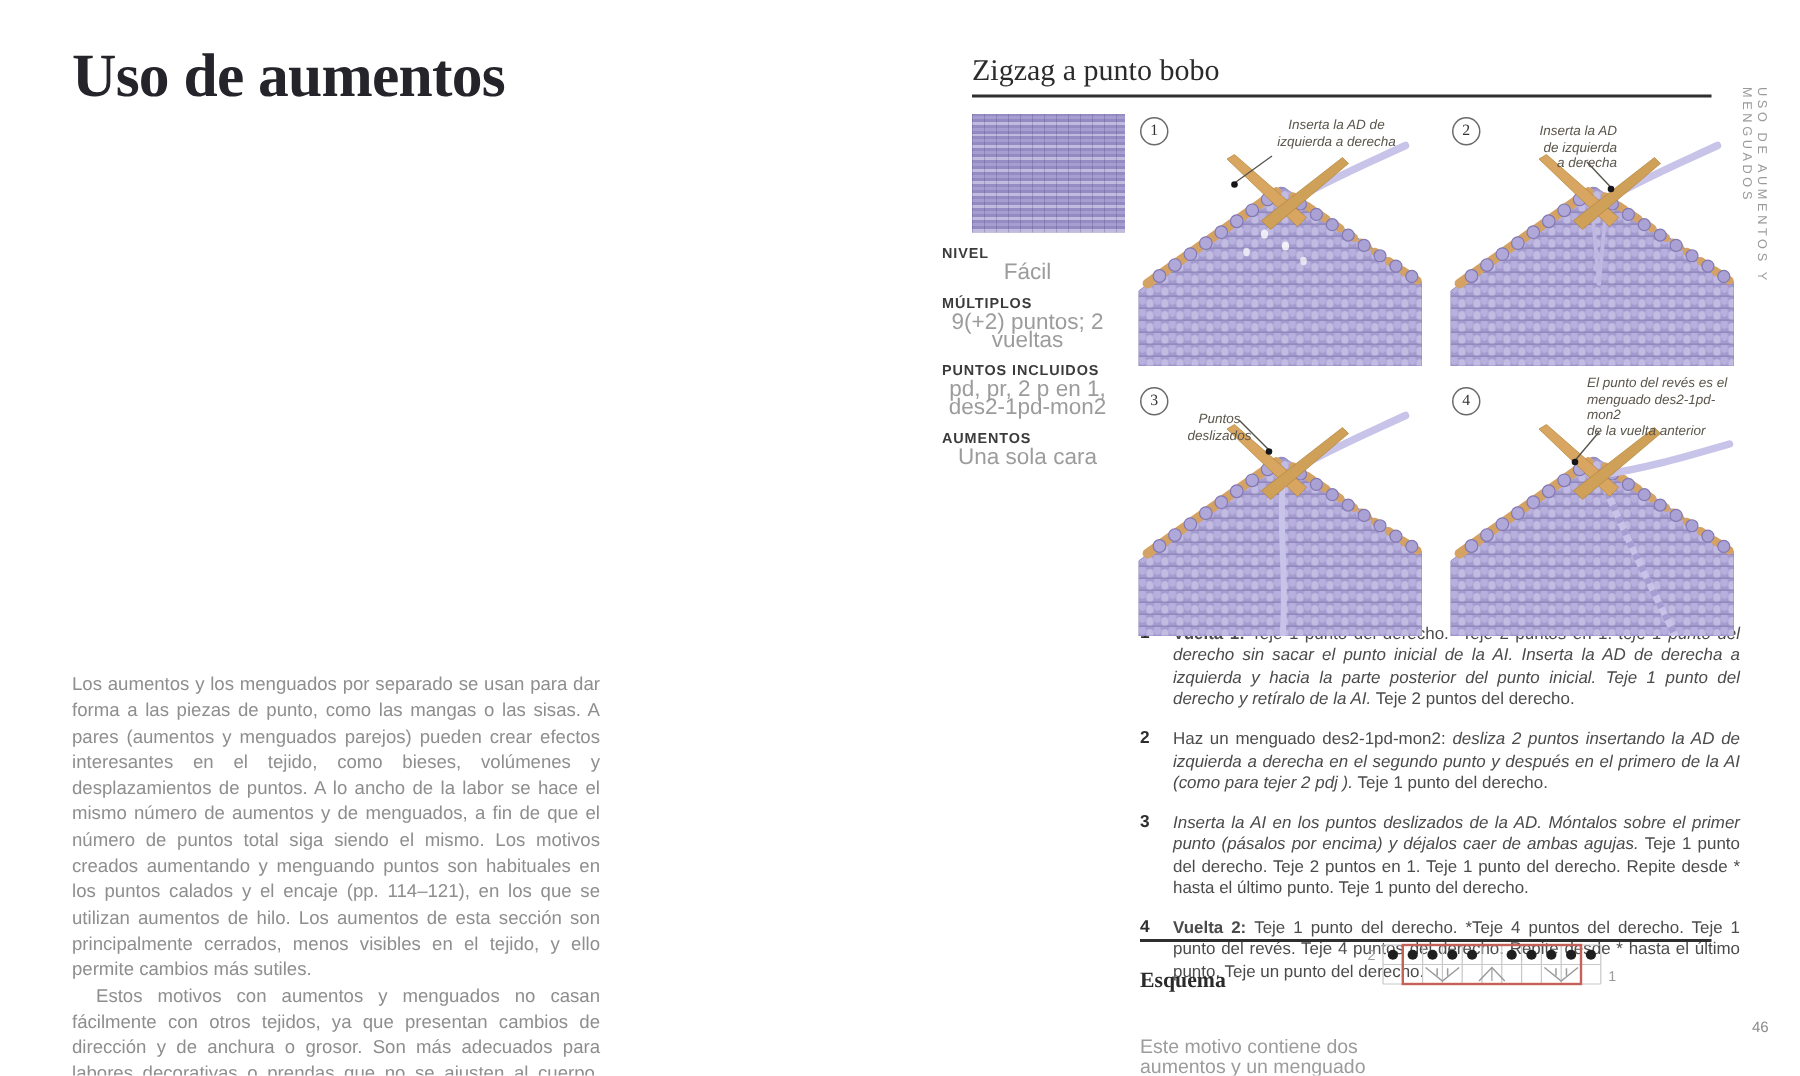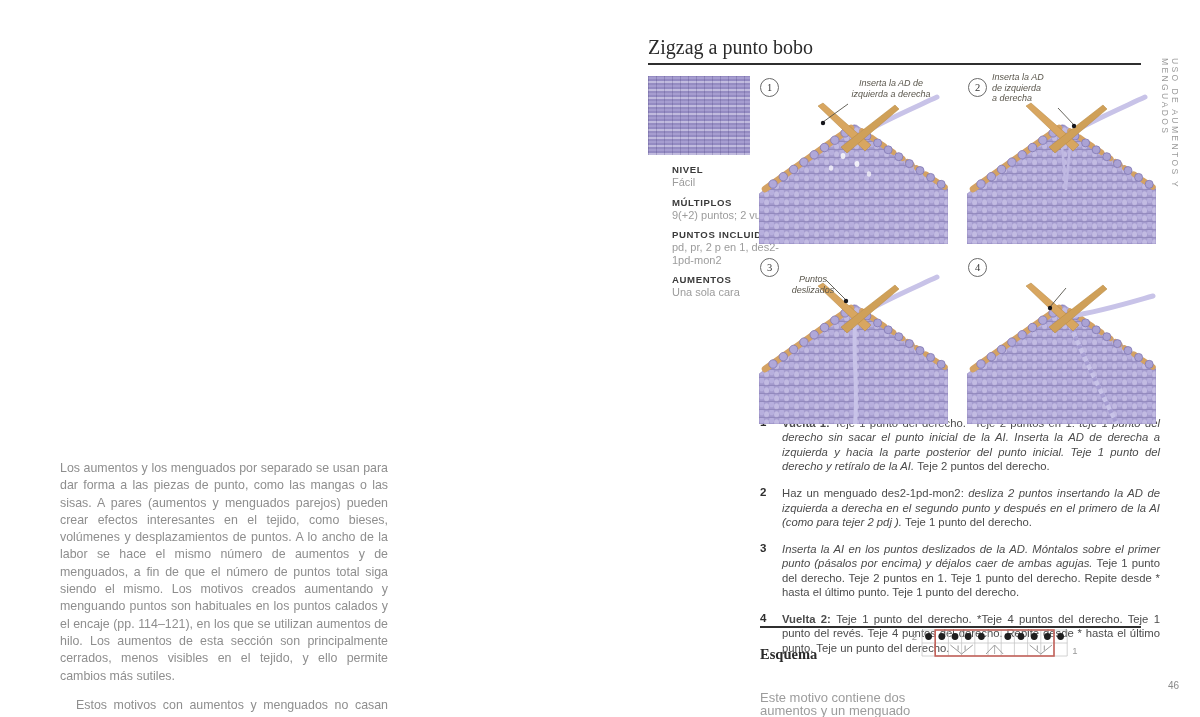--- a/index.html
+++ b/index.html
@@ -12,63 +12,63 @@
   
   .book-title{
     left:48px;top:28px;width:560px;
     font-family:"Liberation Serif",serif;font-weight:700;
     font-size:41px;line-height:1.12;color:#26242b;letter-spacing:-0.5px;
   }
   .intro{
     left:48px;top:448px;width:352px;
     font-size:12.4px;line-height:17.3px;color:#8e8e8e;text-align:justify;
   }
-  .intro p{margin:12px;}
+  .intro p{margin:0;}
   .intro p.indent{text-indent:16px;}
 
   
   .section-title{
     left:648px;top:36px;width:400px;
     font-family:"Liberation Serif",serif;font-weight:400;
     font-size:20px;color:#2b2b2b;
   }
   .header-rule{left:648px;top:63px;width:493px;height:2px;background:#2f2f2f;}
 
   .swatch{
     left:648px;top:76px;width:102px;height:79px;
     background-color:#a69dd0;
     background-image:
       repeating-linear-gradient(90deg, rgba(58,48,110,.22) 0 1px, rgba(255,255,255,0) 1px 8px),
       repeating-linear-gradient(0deg, rgba(255,255,255,.30) 0 2px, rgba(118,108,172,.38) 2px 4px, rgba(255,255,255,0) 4px 6px, rgba(72,62,132,.18) 6px 8px);
   }
 
-  .pattern-info{left:672px;top:156px;width:114px;}
+  .pattern-info{left:628px;top:156px;width:114px;}
   .info-label{
     font-weight:700;font-size:9.6px;letter-spacing:.6px;color:#3b3b3b;margin-top:8px;
   }
-  .info-value{font-size:11px;line-height:12.5px;color:#9c9c9c;margin-top:1px;}
+  .info-value{font-size:15px;line-height:12.5px;color:#9c9c9c;margin-top:1px;text-align:center;}
 
   
   .photo-cell{position:absolute;width:192px;height:176px;}
   .photo-cell.p1{left:758px;top:70px;}
   .photo-cell.p2{left:966px;top:70px;}
   .photo-cell.p3{left:758px;top:250px;}
   .photo-cell.p4{left:966px;top:250px;}
   .photo-num{
     position:absolute;left:2px;top:8px;width:17px;height:17px;
     border:1px solid #6a6a6a;border-radius:50%;
     font-family:"Liberation Serif",serif;font-size:10.5px;color:#333;
     display:flex;align-items:center;justify-content:center;background:#fff;
   }
   .photo-caption{
     position:absolute;font-style:italic;font-size:9px;line-height:10.6px;
     color:#5a564c;white-space:pre-line;z-index:3;
   }
   .p1 .photo-caption{left:78px;top:8px;width:110px;text-align:center;font-style:italic;}
-  .p2 .photo-caption{left:26px;top:2px;width:86px;text-align:left;}
+  .p2 .photo-caption{left:26px;top:12px;width:86px;text-align:right;}
   .p3 .photo-caption{left:18px;top:24px;width:74px;text-align:center;}
   .p4 .photo-caption{left:92px;top:0px;width:100px;text-align:left;}
   .leader{position:absolute;left:0;top:0;z-index:2;pointer-events:none;}
   .illus{position:absolute;left:1px;top:24px;width:189px;height:150px;z-index:1;}
 
   
   .steps{left:760px;top:416px;width:400px;}
   .step{display:flex;margin-bottom:12.5px;}
   .step-num{width:22px;flex:0 0 22px;font-weight:700;font-size:11.5px;color:#2e2e2e;}
   .step-text{flex:1;font-size:11.3px;line-height:14.4px;color:#4b4b4b;text-align:justify;}
@@ -88,20 +88,21 @@
   .edge-vertical-text{
     left:1160px;top:58px;height:200px;
     writing-mode:vertical-rl;font-size:8.5px;letter-spacing:2.4px;color:#9a9a9a;
   }
   .page-number{left:1168px;top:680px;font-size:10px;color:#8a8a8a;}
 </style>
 </head>
 <body>
 
 <div class="abs book-title">
+  <div>Uso de aumentos</div>
 </div>
 
 <div class="abs intro">
   <p>Los aumentos y los menguados por separado se usan para dar forma a las piezas de punto, como las mangas o las sisas. A pares (aumentos y menguados parejos) pueden crear efectos interesantes en el tejido, como bieses, volúmenes y desplazamientos de puntos. A lo ancho de la labor se hace el mismo número de aumentos y de menguados, a fin de que el número de puntos total siga siendo el mismo. Los motivos creados aumentando y menguando puntos son habituales en los puntos calados y el encaje (pp. 114–121), en los que se utilizan aumentos de hilo. Los aumentos de esta sección son principalmente cerrados, menos visibles en el tejido, y ello permite cambios más sutiles.</p>
   <p class="indent">Estos motivos con aumentos y menguados no casan fácilmente con otros tejidos, ya que presentan cambios de dirección y de anchura o grosor. Son más adecuados para labores decorativas o prendas que no se ajusten al cuerpo, como bufandas y chales.</p>
 </div>
 
 <div class="abs section-title">Zigzag a punto bobo</div>
 <div class="abs header-rule"></div>
 
@@ -249,20 +250,23 @@
         <circle cx="75.80000000000001" cy="46.2" r="4.2" fill="#b0a8d9" stroke="#8279b4" stroke-width="0.8"></circle>
         <circle cx="86.10000000000001" cy="38.9" r="4.2" fill="#b0a8d9" stroke="#8279b4" stroke-width="0.8"></circle>
     <path d="M 101 41 C 122 28 150 16 178 3" fill="none" stroke="#c8c3e8" stroke-width="5" stroke-linecap="round"></path>
     <polygon points="106,57 112,51 64,9 59,12" fill="#d8a660" stroke="#b4873f" stroke-width="0.5"></polygon>
     <polygon points="82,53 88,59 140,15 136,11" fill="#cfa058" stroke="#b4873f" stroke-width="0.5"></polygon>
   </svg></div>
 </div>
 
 <div class="photo-cell p4">
   <div class="photo-num">4</div>
+  <div class="photo-caption">El punto del revés es el
+menguado des2-1pd-mon2
+de la vuelta anterior</div>
   <svg class="leader" width="192" height="176">
     <line x1="100" y1="38" x2="84" y2="57" stroke="#55524a" stroke-width="0.9"></line>
     <circle cx="84" cy="58" r="2.2" fill="#15151a"></circle>
   </svg>
   <div class="illus"><svg width="189" height="150" viewBox="0 0 189 150">
     <defs>
       <pattern id="knit3" width="10" height="8" patternUnits="userSpaceOnUse">
         <rect width="10" height="8" fill="#a49bce"></rect>
         <ellipse cx="2.6" cy="2.2" rx="2.5" ry="3.1" fill="#b7afdd"></ellipse>
         <ellipse cx="7.6" cy="4.4" rx="2.5" ry="3.1" fill="#c2bbe2"></ellipse>

